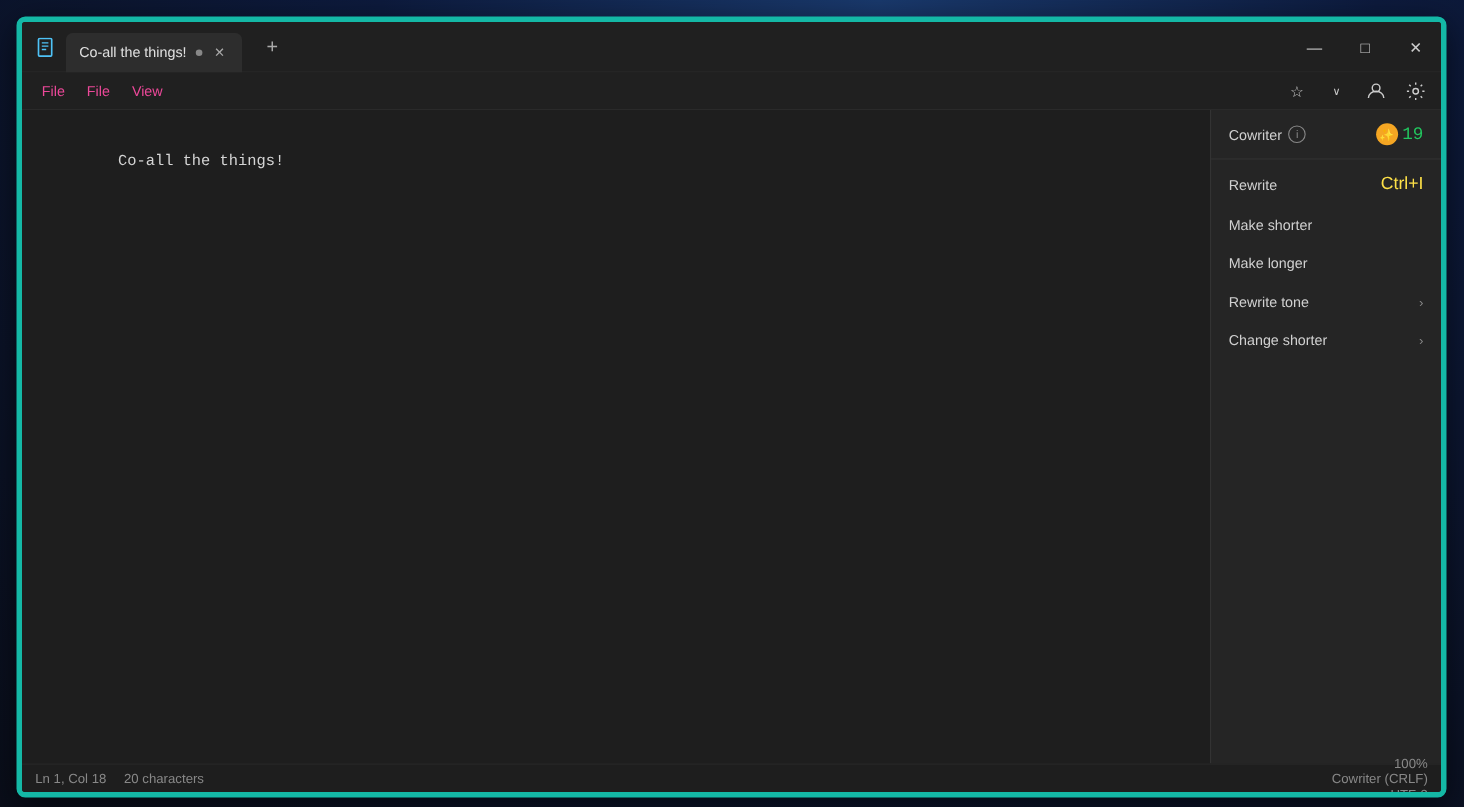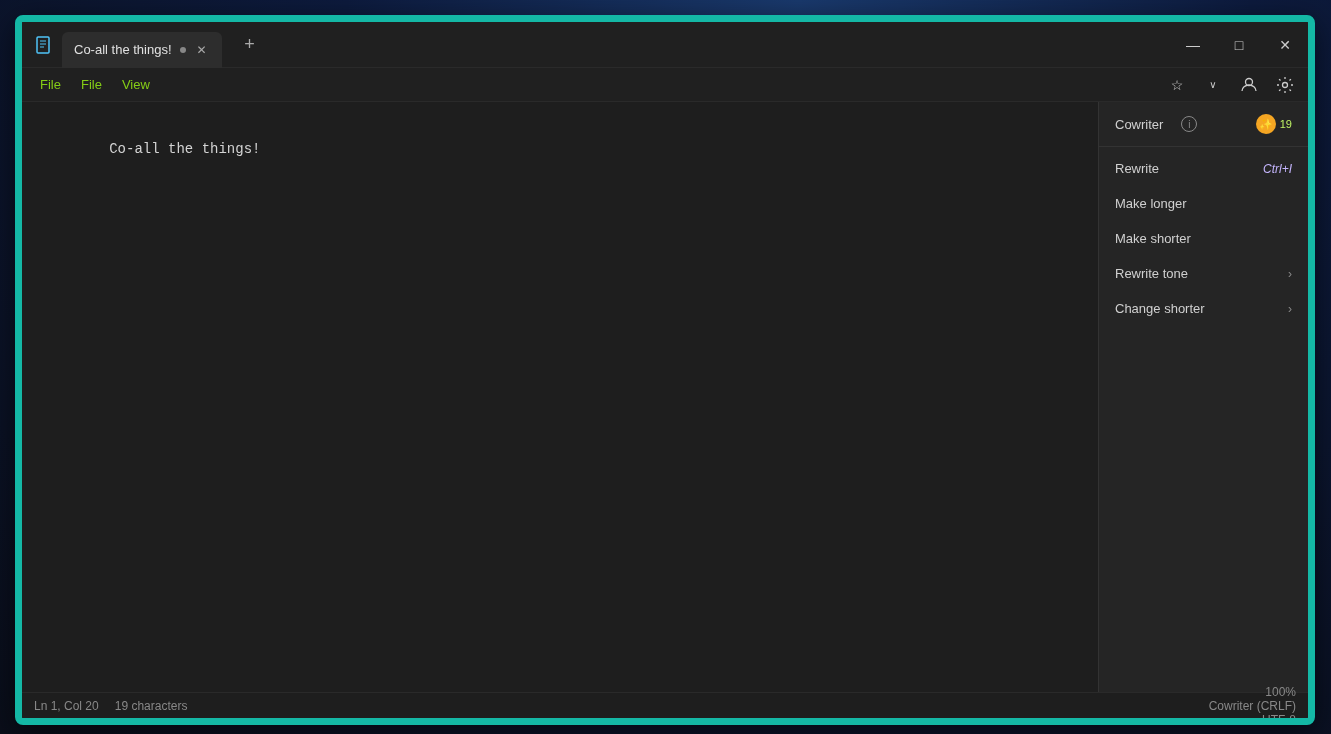--- a/index.html
+++ b/index.html
@@ -22,21 +22,21 @@
 
     
     .window {
       position: absolute;
       top: 15px;
       left: 15px;
       width: 1300px;
       height: 710px;
       background: #1e1e1e;
       border-radius: 8px;
-      border: 7px solid #14b8a6;
+      border: 5px solid #14b8a6;
       display: flex;
       flex-direction: column;
       z-index: 10;
       box-shadow: 0 8px 32px rgba(0,0,0,0.6);
       overflow: hidden;
     }
 
     
     .title-bar {
       height: 46px;
@@ -145,21 +145,21 @@
     }
 
     .menu-bar-left {
       display: flex;
       align-items: center;
       flex: 1;
     }
 
     .menu-item {
       padding: 4px 10px;
-      color: #84cc16;
+      color: #ec4899;
       font-size: 13px;
       cursor: pointer;
       border-radius: 4px;
     }
 
     .menu-bar-right {
       display: flex;
       align-items: center;
       gap: 6px;
     }
@@ -214,21 +214,21 @@
       display: flex;
       align-items: center;
       justify-content: space-between;
       padding: 12px 16px;
       border-bottom: 1px solid #333;
     }
 
     .cowriter-title-group {
       display: flex;
       align-items: flex-end;
-      gap: 18px;
+      gap: 6px;
     }
 
     .cowriter-title {
       color: #d0d0d0;
       font-size: 13px;
       font-weight: 500;
     }
 
     .info-icon {
       width: 16px;
@@ -254,22 +254,23 @@
       height: 20px;
       border-radius: 50%;
       background: #f5a623;
       display: flex;
       align-items: center;
       justify-content: center;
       font-size: 11px;
     }
 
     .badge-count {
-      color: #bef264;
-      font-size: 11px;
+      color: #22c55e;
+      font-size: 16px;
+      font-family: Liberation Mono, monospace;
     }
 
     
     .cowriter-menu {
       display: flex;
       flex-direction: column;
       padding: 4px 0;
     }
 
     .cowriter-menu-item {
@@ -277,23 +278,22 @@
       align-items: center;
       justify-content: space-between;
       padding: 10px 16px;
       cursor: pointer;
       color: #d0d0d0;
       font-size: 13px;
       transition: background 0.15s;
     }
 
     .shortcut-text {
-      color: #c4b5fd;
-      font-size: 12px;
-      font-style: italic;
+      color: #fde047;
+      font-size: 16px;
     }
 
     .chevron-right {
       color: #888;
       font-size: 12px;
     }
 
     
     .status-bar {
       height: 26px;
@@ -412,46 +412,46 @@
       </div>
 
       <div class="cowriter-menu">
 
         <div class="cowriter-menu-item">
           <span>Rewrite</span>
           <span class="shortcut-text">Ctrl+I</span>
         </div>
 
         <div class="cowriter-menu-item">
+          <span>Make shorter</span>
+        </div>
+
+        <div class="cowriter-menu-item">
           <span>Make longer</span>
-        </div>
-
-        <div class="cowriter-menu-item">
-          <span>Make shorter</span>
         </div>
 
         <div class="cowriter-menu-item">
           <span>Rewrite tone</span>
           <span class="chevron-right">›</span>
         </div>
 
         <div class="cowriter-menu-item">
           <span>Change shorter</span>
           <span class="chevron-right">›</span>
         </div>
 
       </div>
     </div>
 
   </div>
 
   <div class="status-bar">
     <div class="status-left">
-      <span class="status-item">Ln 1, Col 20</span>
-      <span class="status-item">19 characters</span>
+      <span class="status-item">Ln 1, Col 18</span>
+      <span class="status-item">20 characters</span>
     </div>
     <div class="status-right">
       <span class="status-item">100%</span>
       <span class="status-item">Cowriter (CRLF)</span>
       <span class="status-item">UTF-8</span>
     </div>
   </div>
 
 </div>
 

